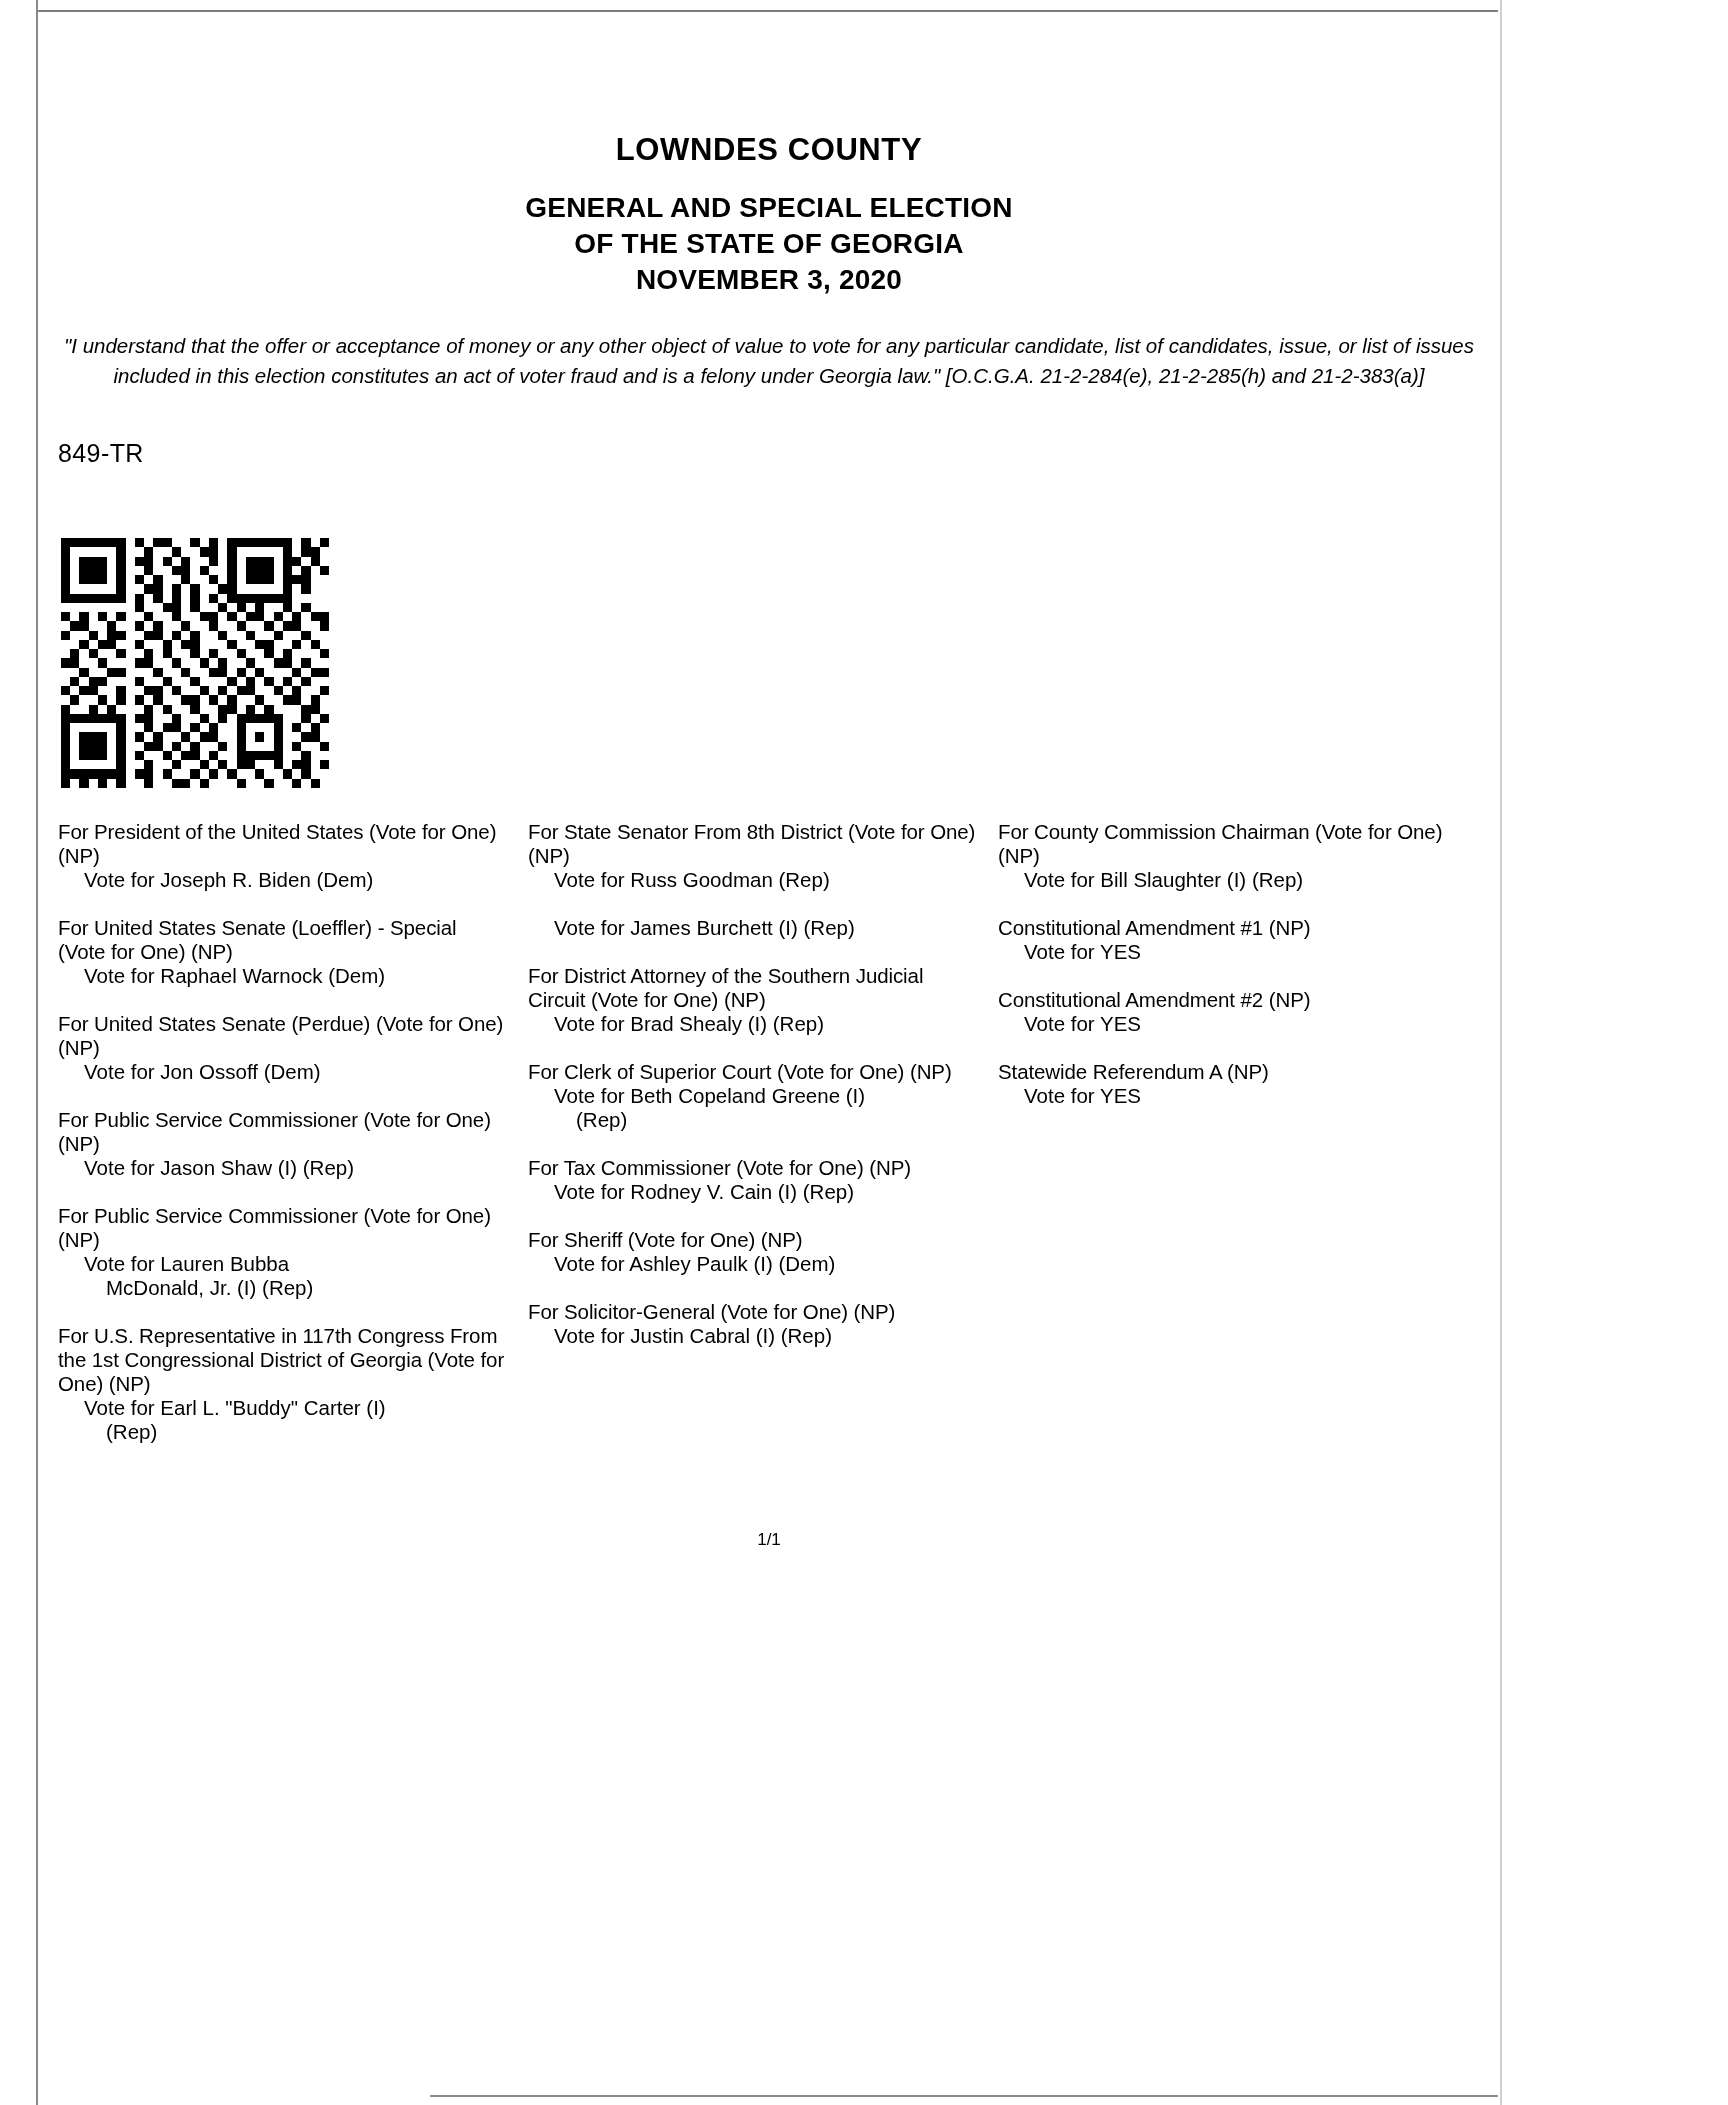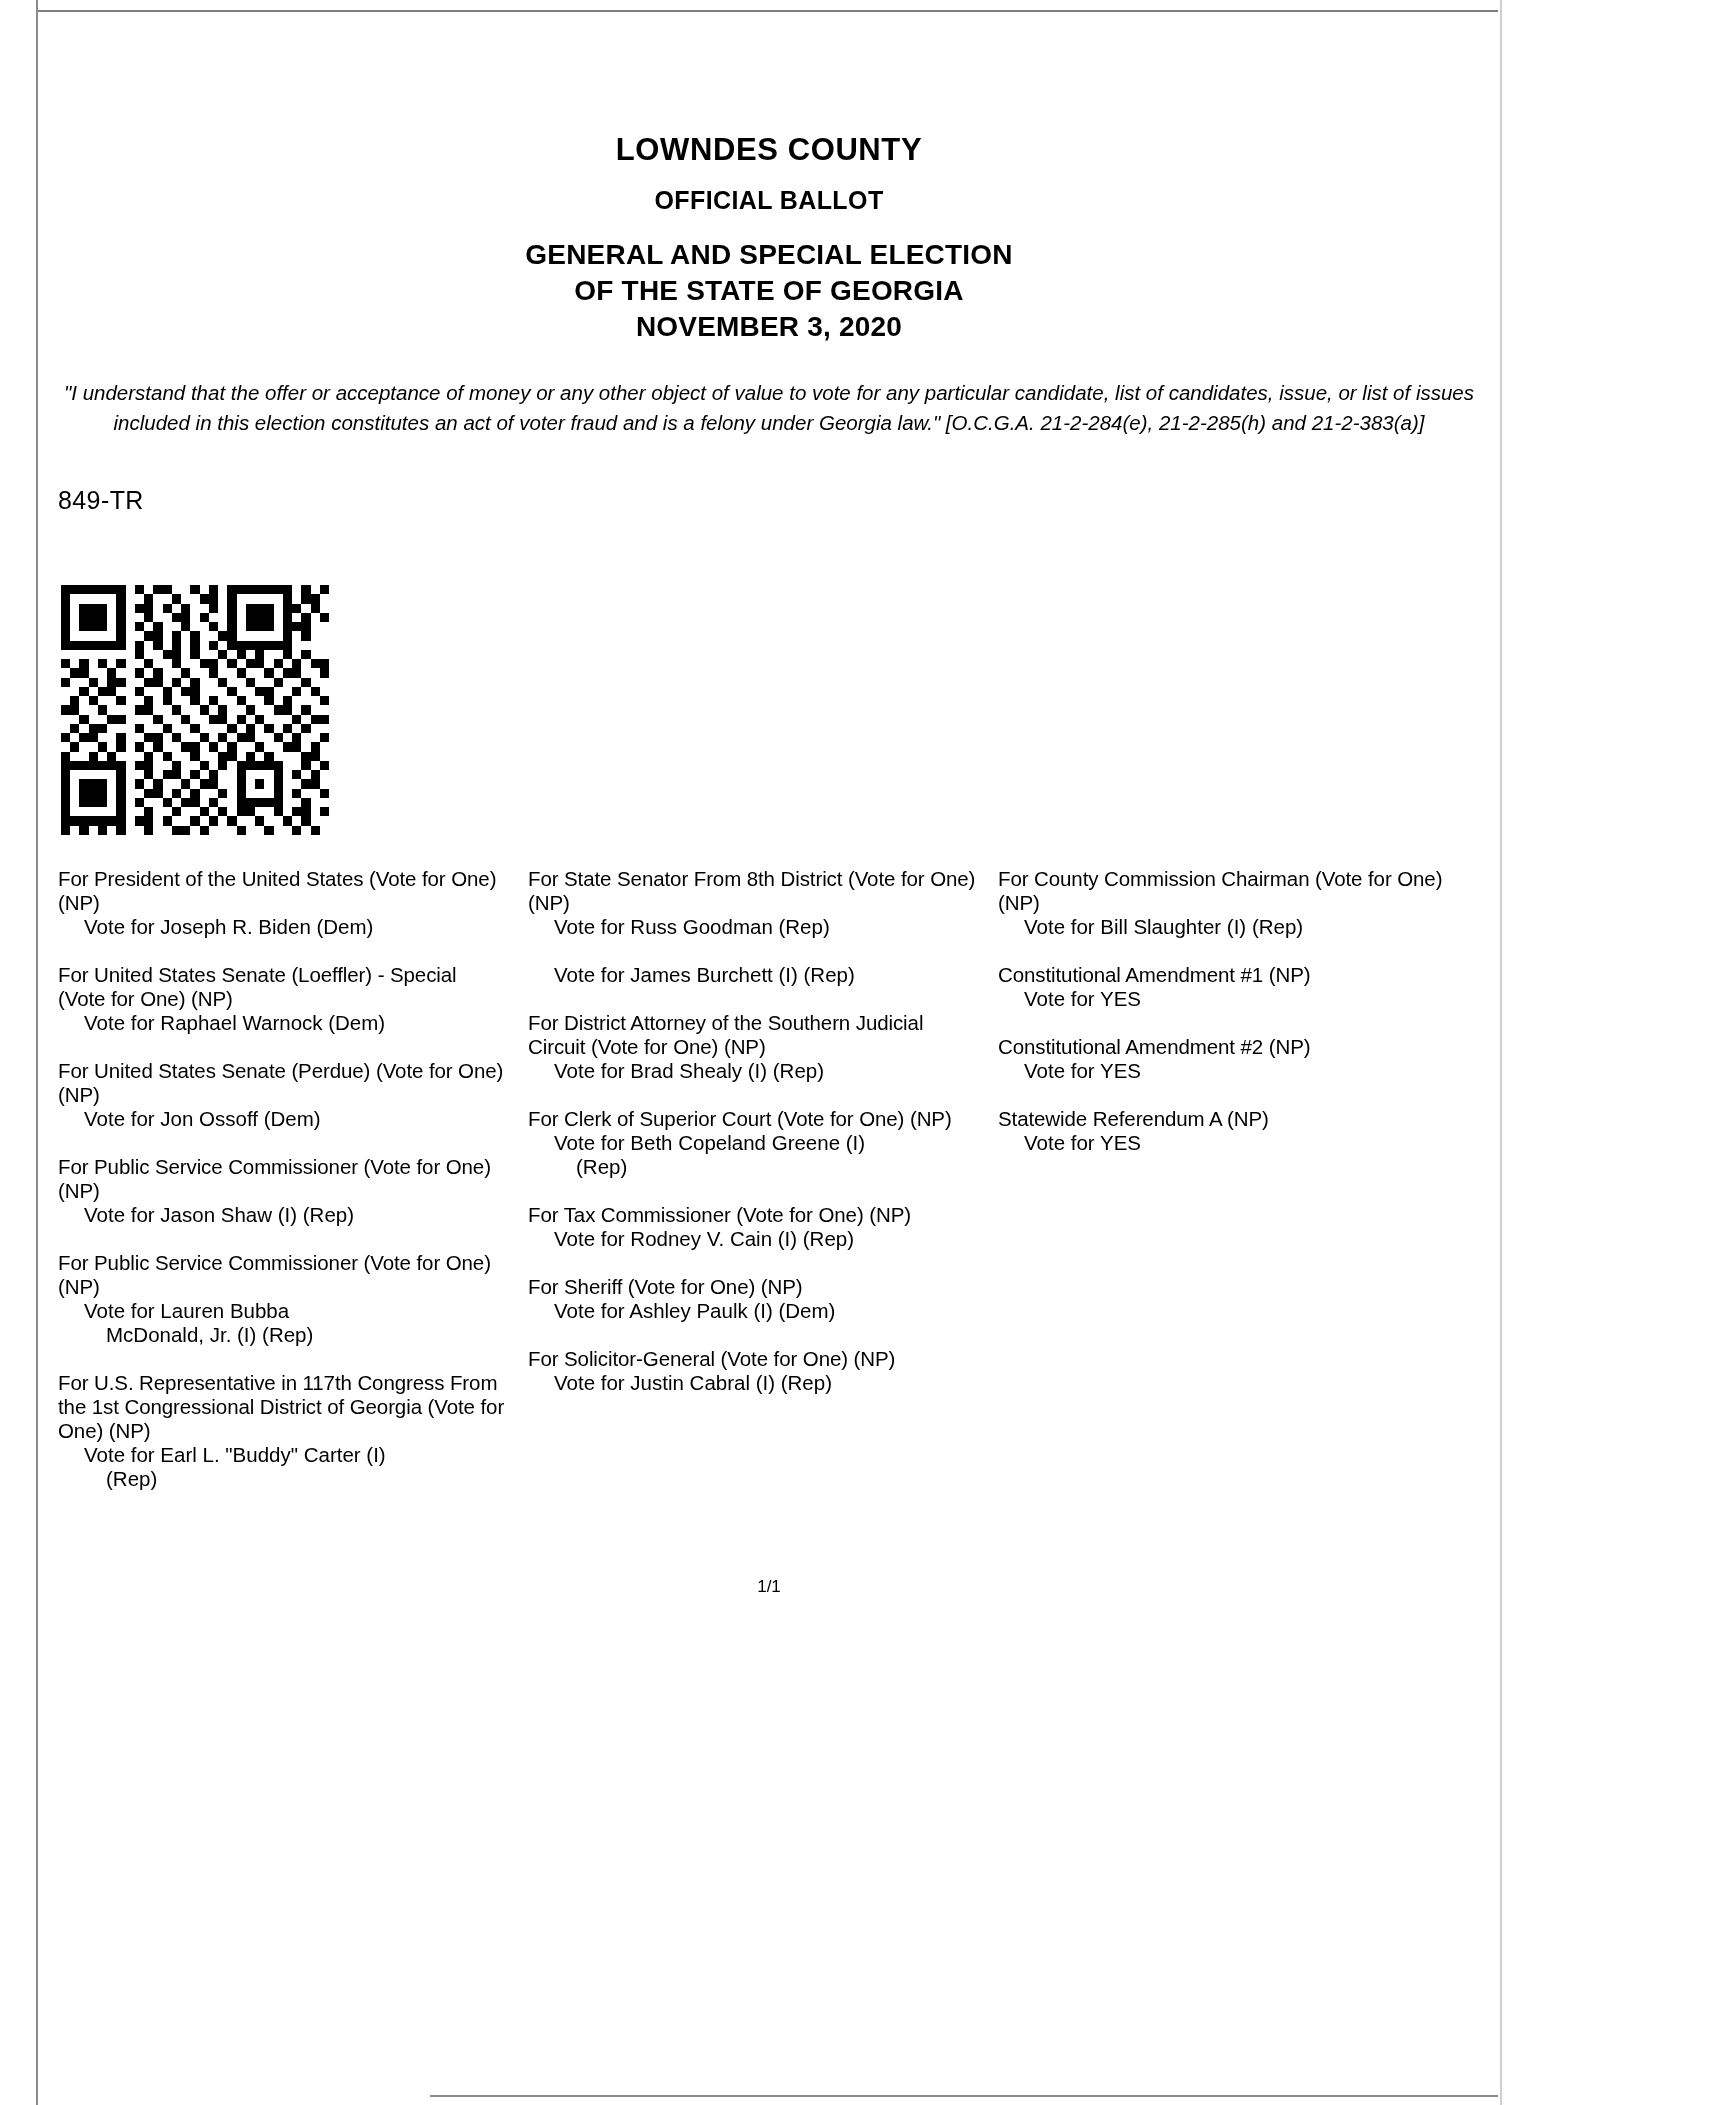--- a/index.html
+++ b/index.html
@@ -153,21 +153,20 @@
 
 <div class="scan-edge-left"></div>
 <div class="scan-edge-top"></div>
 <div class="scan-edge-right"></div>
 <div class="scan-edge-bottom"></div>
 
 <div class="sheet">
 
   <div class="header">
     <div class="h-county">LOWNDES COUNTY</div>
-    <div class="h-official">OFFICIAL BALLOT</div>
     <div class="h-election" style="white-space: pre-line;">GENERAL AND SPECIAL ELECTION
 OF THE STATE OF GEORGIA
 NOVEMBER 3, 2020</div>
   </div>
 
   <div class="oath">"I understand that the offer or acceptance of money or any other object of value to vote for any particular candidate, list of candidates, issue, or list of issues included in this election constitutes an act of voter fraud and is a felony under Georgia law." [O.C.G.A. 21-2-284(e), 21-2-285(h) and 21-2-383(a)]</div>
 
   <div class="ballot-id">849-TR</div>
 
   <div class="qr-wrap">

